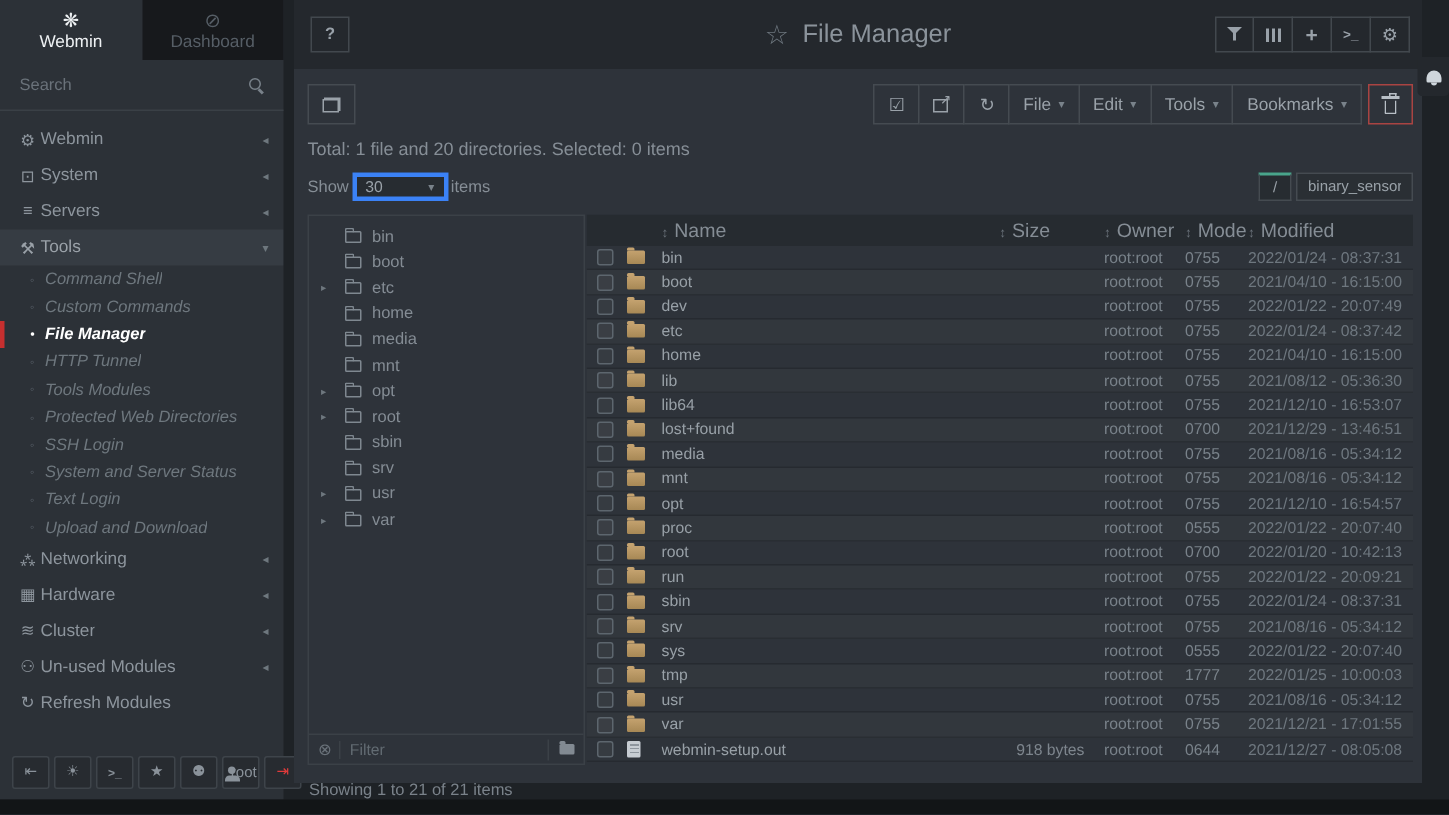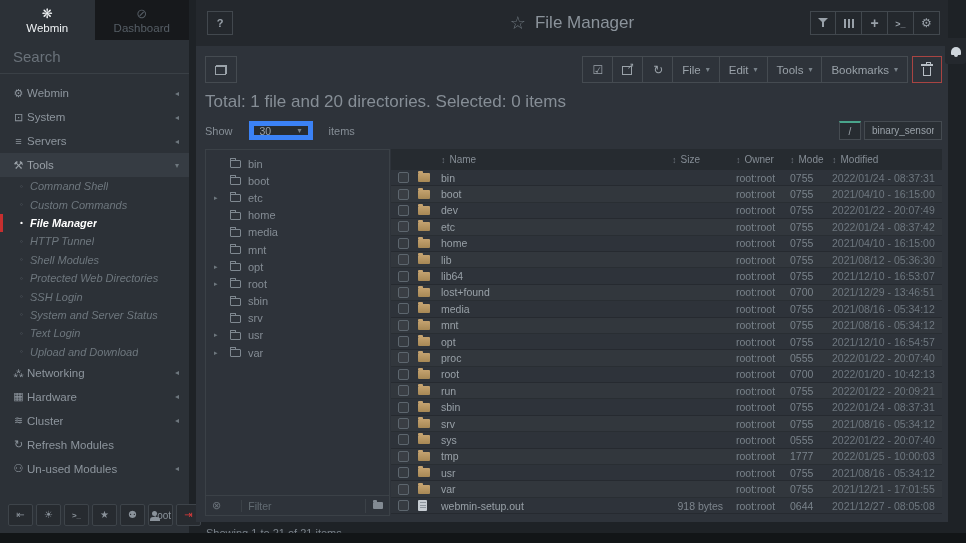--- a/index.html
+++ b/index.html
@@ -12,21 +12,21 @@
     color:#8d959d;
   }
   
   .sidebar { position:absolute; left:0; top:0; width:189px; height:533px; background:#2c3137; display:flex; flex-direction:column; }
   .side-tabs { display:flex; height:40px; flex:0 0 40px; }
   .side-tab { flex:1; display:flex; flex-direction:column; align-items:center; justify-content:center; gap:2px; font-size:11.5px; cursor:pointer; }
   .tab-webmin { color:#eef1f3; }
   .tab-dash { background:#17191c; color:#565e66; }
   .side-tab .t-icon { font-size:13px; line-height:13px; }
   .side-search { flex:0 0 34px; display:flex; align-items:center; padding:0 13px; border-bottom:1px solid #3a4046; }
-  .side-search input { flex:1; background:transparent; border:none; outline:none; color:#9aa2a9; font-size:15px; font-family:inherit; }
+  .side-search input { flex:1; background:transparent; border:none; outline:none; color:#9aa2a9; font-size:11px; font-family:inherit; }
   .side-search input::placeholder { color:#6a727a; }
   .icon-search { position:relative; width:10px; height:10px; flex:0 0 10px; color:#79828a; }
   .icon-search::before { content:""; position:absolute; top:0; left:0; width:6px; height:6px; border:1.5px solid currentColor; border-radius:50%; }
   .icon-search::after { content:""; position:absolute; bottom:0; right:0; width:4px; height:1.5px; background:currentColor; transform:rotate(45deg); }
   .menu { flex:1 1 auto; padding-top:7px; overflow:hidden; }
   .menu-row { display:flex; align-items:center; height:24px; padding:0 10px; font-size:11.5px; color:#8d959d; cursor:pointer; }
   .menu-row[data-type="sub"] { height:18.4px; padding-left:13px; font-size:11px; color:#6e777e;font-style:italic; }
   .menu-row.open { background:#363c43; color:#9aa1a8; }
   .menu-row.active { color:#ffffff; font-weight:bold; box-shadow:inset 3px 0 0 0 #c62f2f; }
   .mi { width:17px; flex:0 0 17px; display:inline-flex; justify-content:center; font-size:11px; }
@@ -85,48 +85,48 @@
   .icon-copy::before { content:""; position:absolute; right:0; top:0; width:9px; height:7px; border:1px solid currentColor; }
   .icon-copy::after { content:""; position:absolute; left:0; bottom:0; width:9px; height:7px; border:1px solid currentColor; background:#2e333a; }
   .icon-checksq::before { content:"\2611"; font-size:12px; }
   .icon-share { position:relative; width:11px; height:10px; }
   .icon-share::before { content:""; position:absolute; left:0; bottom:0; width:8px; height:7px; border:1px solid currentColor; }
   .icon-share::after { content:"\2197"; position:absolute; right:-1px; top:-4px; font-size:9px; }
   .icon-sync::before { content:"\21BB"; font-size:12px; }
   .icon-trash { position:relative; width:8px; height:9px; border:1px solid #b8bfc6; border-top:none; border-radius:0 0 1px 1px; margin-top:3px; }
   .icon-trash::before { content:""; position:absolute; top:-2.5px; left:-3px; width:12px; height:1.5px; background:#b8bfc6; }
   .icon-trash::after { content:""; position:absolute; top:-5px; left:1.5px; width:3px; height:2px; border:1px solid #b8bfc6; border-bottom:none; }
-  .status-line { font-size:17px; color:#868e96; margin:2px 0 9px; }
+  .status-line { font-size:12px; color:#868e96; margin:2px 0 9px; }
   .show-row { display:flex; align-items:center; margin-bottom:9px; font-size:11px; color:#868e96; }
-  .show-select { width:64px; height:19px; border:5px solid #3b82f6; background:#272c31; margin:0 16px; display:flex; align-items:center; padding:0 6px; color:#9aa2a9; font-size:10.5px; cursor:pointer; }
+  .show-select { width:64px; height:19px; border:3px solid #3b82f6; background:#272c31; margin:0 2px; display:flex; align-items:center; padding:0 6px; color:#9aa2a9; font-size:10.5px; cursor:pointer; }
   .show-select .caret-d { margin-left:auto; }
   .path-cluster { margin-left:auto; display:flex; }
   .path-root { min-width:22px; height:19px; border:1px solid #454b51; border-top:2px solid #49a58b; background:#272c31; color:#9aa2a9; font-size:10px; display:flex; align-items:center; justify-content:center; cursor:pointer; }
   .path-input { width:78px; height:19px; margin-left:3px; border:1px solid #454b51; background:#2a2f34; color:#9aa2a9; font-size:10px; font-family:inherit; padding:0 7px; outline:none; }
   
   .split { display:flex; height:367px; }
   .tree-panel { width:185px; flex:0 0 185px; border:1px solid #3b4147; display:flex; flex-direction:column; font-size:11px; }
   .tree-list { flex:1; padding-top:5px; overflow:hidden; }
   .tree-row { display:flex; align-items:center; height:17.2px; padding-left:8px; color:#848c94; cursor:pointer; }
   .t-arrow { width:12px; flex:0 0 12px; font-size:7px; color:#6e777e; visibility:hidden; }
   .tree-row.exp .t-arrow { visibility:visible; }
   .t-arrow::before { content:"\25B8"; }
   .fo { width:11px; height:8px; flex:0 0 11px; border:1px solid #7f8890; border-radius:1px; position:relative; margin:1px 7px 0 4px; }
   .fo::before { content:""; position:absolute; top:-3px; left:-1px; width:4px; height:2px; border:1px solid #7f8890; border-bottom:none; border-radius:1px 1px 0 0; }
-  .tree-filter { flex:0 0 20px; border-top:1px solid #3b4147; display:flex; align-items:center; padding:0 6px; gap:20px; color:#6a727a; }
+  .tree-filter { flex:0 0 20px; border-top:1px solid #3b4147; display:flex; align-items:center; padding:0 6px; gap:5px; color:#6a727a; }
   .icon-xcirc::before { content:"\2297"; font-size:11px; }
   .tree-filter input { flex:1; min-width:0; background:transparent; border:none; outline:none; border-left:1px solid #3b4147; padding-left:6px; color:#9aa2a9; font-size:10.5px; font-family:inherit; }
   .tree-filter input::placeholder { color:#626b72; }
   .fdir-btn { width:18px; height:14px; border-left:1px solid #3b4147; display:flex; align-items:center; justify-content:flex-end; cursor:pointer; }
   .fdir { width:10px; height:7px; background:#828a92; border-radius:1px; position:relative; }
   .fdir::before { content:""; position:absolute; top:-2px; left:0; width:4px; height:2px; background:#828a92; border-radius:1px 1px 0 0; }
   
   .ftable { flex:1; display:flex; flex-direction:column; margin-left:1px; overflow:hidden; }
   .thead, .trow { display:grid; grid-template-columns:24px 26px 1fr 96px 54px 42px 110px; align-items:center; }
-  .thead { height:21px; flex:0 0 21px; background:#262b30; font-size:10px; color:#858d95; }
+  .thead { height:21px; flex:0 0 21px; background:#262b30; font-size:13px; color:#858d95; }
   .hcell { display:flex; align-items:center; gap:4px; cursor:pointer; }
   .sort::before { content:"\2195"; font-size:9px; color:#6a727a; }
   .h-size { justify-content:flex-end; padding-right:36px; }
   .trow { height:16.4px; font-size:10.5px; border-bottom:1px solid rgba(0,0,0,0.16); cursor:pointer; }
   .trow:nth-child(even) { background:rgba(255,255,255,0.018); }
   .cbox { width:11px; height:11px; border:1px solid #5d666e; border-radius:2px; background:rgba(255,255,255,0.04); margin-left:7px; cursor:pointer; }
   .ficon { justify-self:start; margin-left:3px; }
   .ficon[data-kind="dir"] { width:12px; height:9px; background:linear-gradient(#c4a26f,#a78855); border-radius:1px; position:relative; }
   .ficon[data-kind="dir"]::before { content:""; position:absolute; top:-2px; left:0; width:5px; height:2px; background:#c4a26f; border-radius:1px 1px 0 0; }
   .ficon[data-kind="file"] { width:9px; height:11px; background:#c6ccd2; border-radius:1px; position:relative; }
@@ -203,21 +203,21 @@
         </div>
 
         <div class="menu-row" data-type="sub">
           <span class="mi"></span>
           <span class="ml">HTTP Tunnel</span>
           <span class="mc"></span>
         </div>
 
         <div class="menu-row" data-type="sub">
           <span class="mi"></span>
-          <span class="ml">Shell Modules</span>
+          <span class="ml">Tools Modules</span>
           <span class="mc"></span>
         </div>
 
         <div class="menu-row" data-type="sub">
           <span class="mi"></span>
           <span class="ml">Protected Web Directories</span>
           <span class="mc"></span>
         </div>
 
         <div class="menu-row" data-type="sub">
@@ -256,29 +256,29 @@
           <span class="mc" data-caret="left"></span>
         </div>
 
         <div class="menu-row" data-type="cat">
           <span class="mi" data-glyph="cluster"></span>
           <span class="ml">Cluster</span>
           <span class="mc" data-caret="left"></span>
         </div>
 
         <div class="menu-row" data-type="cat">
-          <span class="mi" data-glyph="refresh"></span>
-          <span class="ml">Refresh Modules</span>
-          <span class="mc"></span>
-        </div>
-
-        <div class="menu-row" data-type="cat">
           <span class="mi" data-glyph="unused"></span>
           <span class="ml">Un-used Modules</span>
           <span class="mc" data-caret="left"></span>
+        </div>
+
+        <div class="menu-row" data-type="cat">
+          <span class="mi" data-glyph="refresh"></span>
+          <span class="ml">Refresh Modules</span>
+          <span class="mc"></span>
         </div>
       </nav>
     <div class="side-foot">
       <div class="sf-btn">
           <span class="glyph-sm">⇤</span>
         </div>
       <div class="sf-btn">
           <span class="glyph-sm">☀</span>
         </div>
       <div class="sf-btn">

